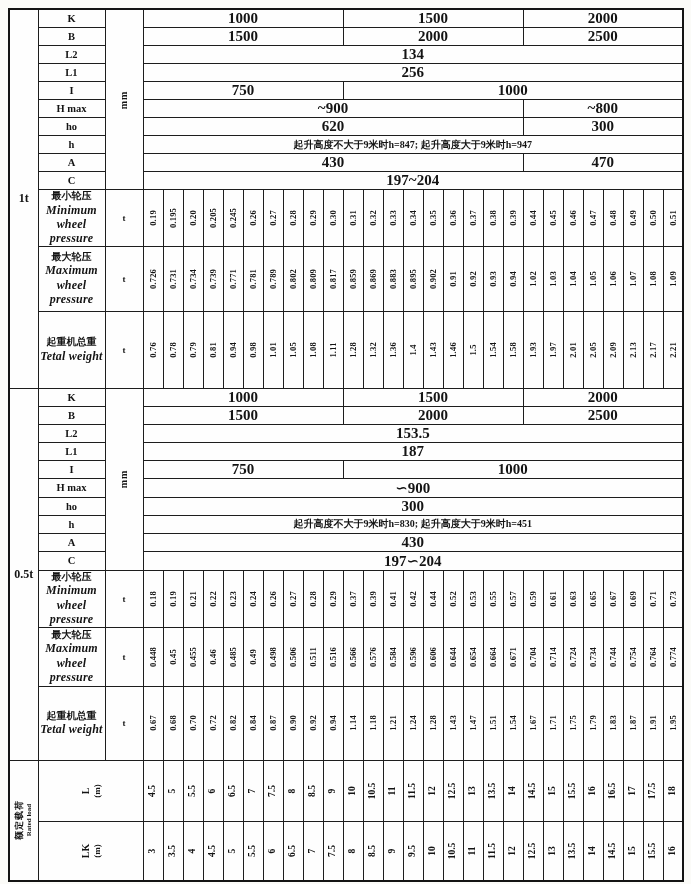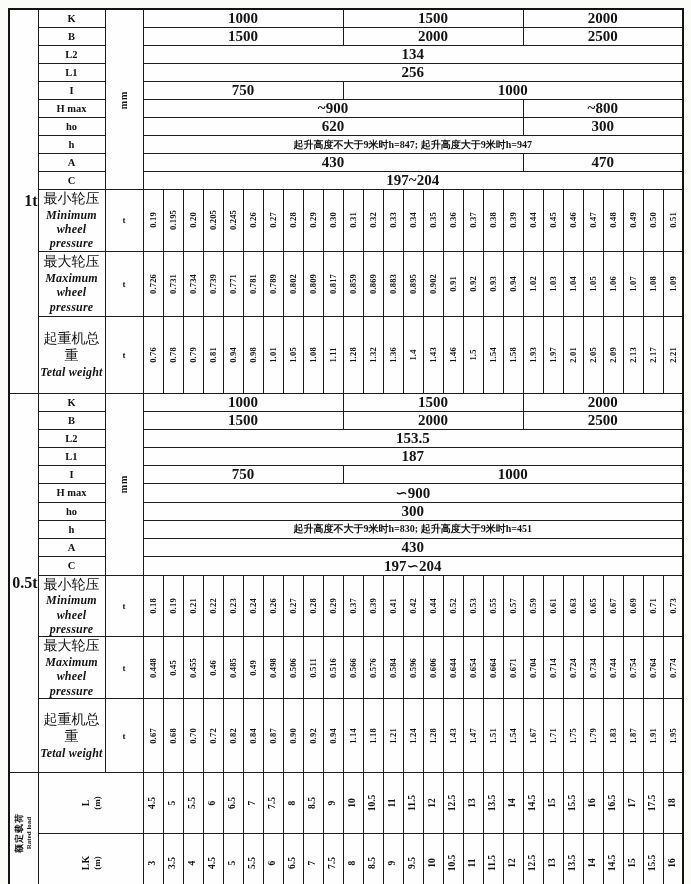--- a/index.html
+++ b/index.html
@@ -6,25 +6,25 @@
   body{font-family:"Liberation Serif","DejaVu Serif",serif;color:#141414;}
   table.spec{border-collapse:collapse;table-layout:fixed;width:676px;margin:8px 0 0 8px;
              border:2px solid #141414;background:#fefefe;}
   td{border:1px solid #1d1d1d;padding:0;text-align:center;vertical-align:middle;overflow:hidden;}
   
   tr.dimrow{height:18px;}
   tr.s0r0{height:55px;} tr.s0r1{height:65px;} tr.s0r2{height:77px;}
   tr.s1r0{height:57px;} tr.s1r1{height:59px;} tr.s1r2{height:74px;}
   tr.fr0{height:61px;}  tr.fr1{height:60px;}
   
-  .sec-label{font-size:16px;font-weight:bold;text-align:right;}
+  .sec-label{font-size:12px;font-weight:bold;}
   .dim-label{font-size:10.5px;font-weight:bold;}
   .dim-val{font-size:15px;font-weight:bold;}
   .h-text{font-size:10px;font-weight:bold;}
-  .cn{font-size:14px;font-weight:normal;display:block;line-height:1.25;}
+  .cn{font-size:10px;font-weight:bold;display:block;line-height:1.25;}
   .en{font-size:12px;font-weight:bold;display:block;line-height:1.2;letter-spacing:.2px;font-style:italic;}
   .unit-t{font-size:9px;font-weight:bold;}
   
   .vcell{position:relative;}
   .rot{position:absolute;left:50%;top:50%;transform:translate(-50%,-50%) rotate(-90deg);
        white-space:nowrap;line-height:1;font-weight:bold;}
   .rot.num{font-size:8.5px;letter-spacing:.2px;}
   .rot.fnum{font-size:9.5px;}
   .rot.mm{font-size:10px;letter-spacing:1px;}
   .rot.stack{display:flex;flex-direction:column;align-items:center;gap:2px;}

